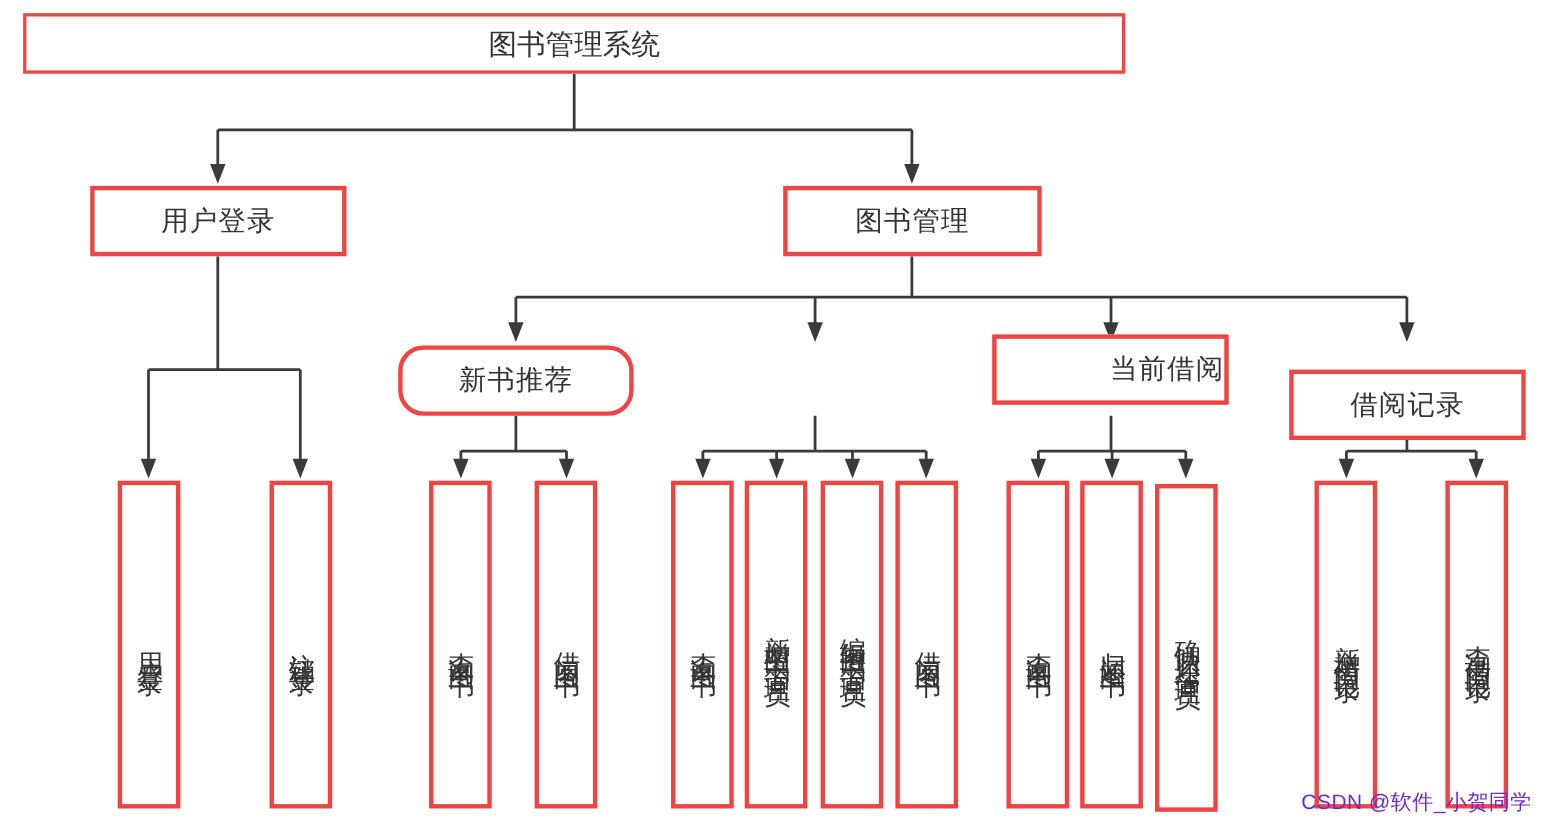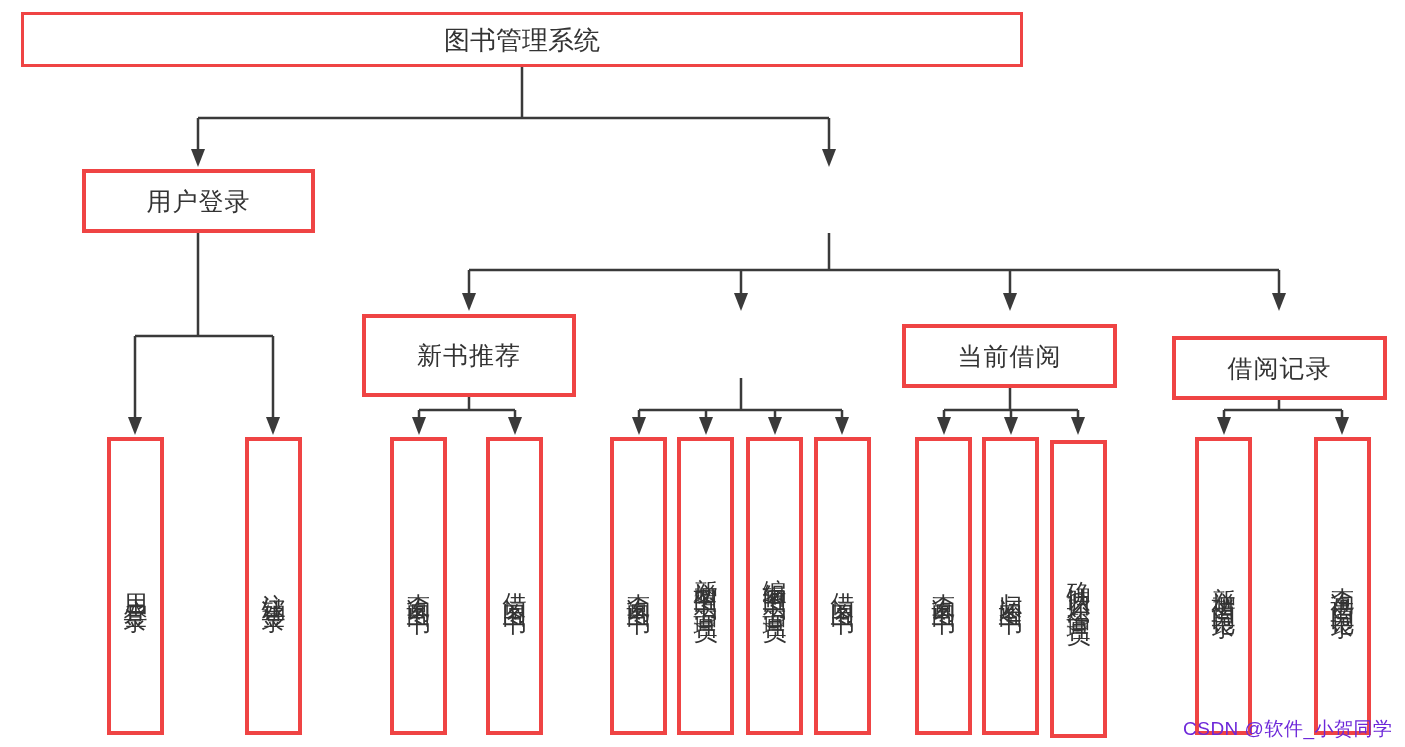--- a/index.html
+++ b/index.html
@@ -113,25 +113,28 @@
     </g>
   </svg>
 
   <div class="box root" style="left:21px; top:12px; width:1002px; height:55px;">
     <span>图书管理系统</span>
   </div>
 
   <div class="box h" style="left:82px; top:169px; width:233px; height:64px;">
     <span>用户登录</span>
   </div>
+  <div class="box h" style="left:712px; top:169px; width:235px; height:64px;">
+    <span>图书管理</span>
+  </div>
 
-  <div class="box h" style="left:362px; top:314px; width:214px; height:83px;">
+  <div class="box h" style="left:362px; top:314px; width:214px; height:64px;border-radius:23px;">
     <span>新书推荐</span>
   </div>
-  <div class="box h" style="left:902px; top:324px; width:215px; height:64px;">
+  <div class="box h" style="left:902px; top:304px; width:215px; height:64px;justify-content:flex-end;">
     <span>当前借阅</span>
   </div>
   <div class="box h" style="left:1172px; top:314px; width:215px; height:64px;margin-top:22px;">
     <span>借阅记录</span>
   </div>
 
   <div class="box v" style="left:107px;">
     <span>用户登录</span>
   </div>
   <div class="box v" style="left:245px;">

